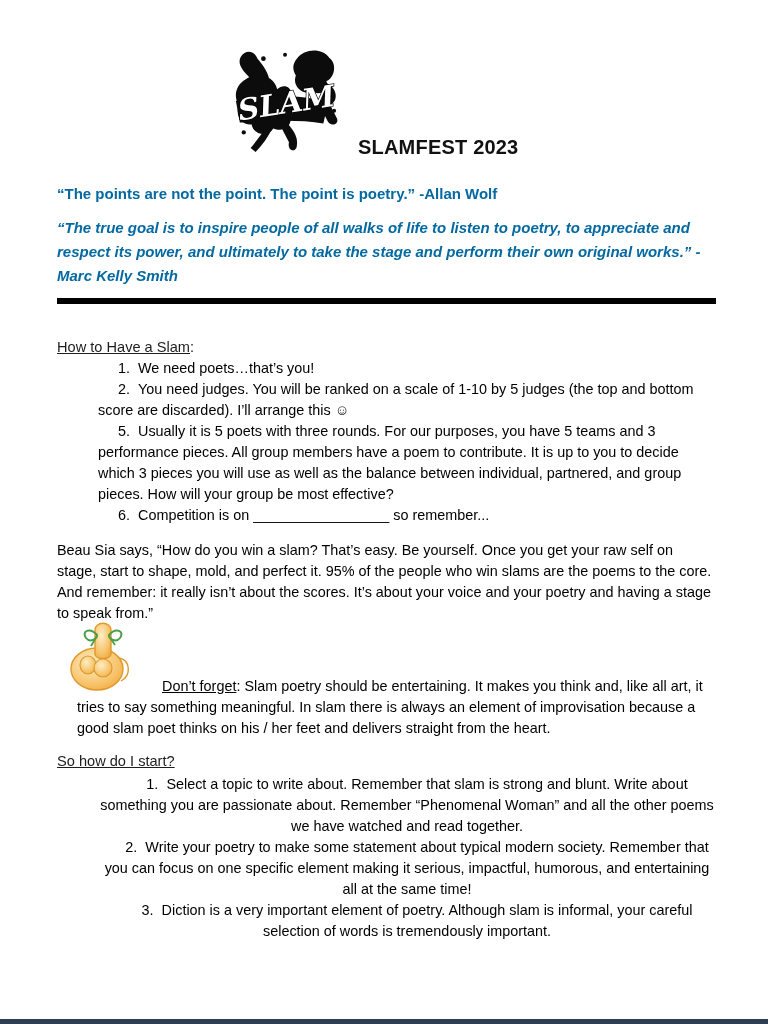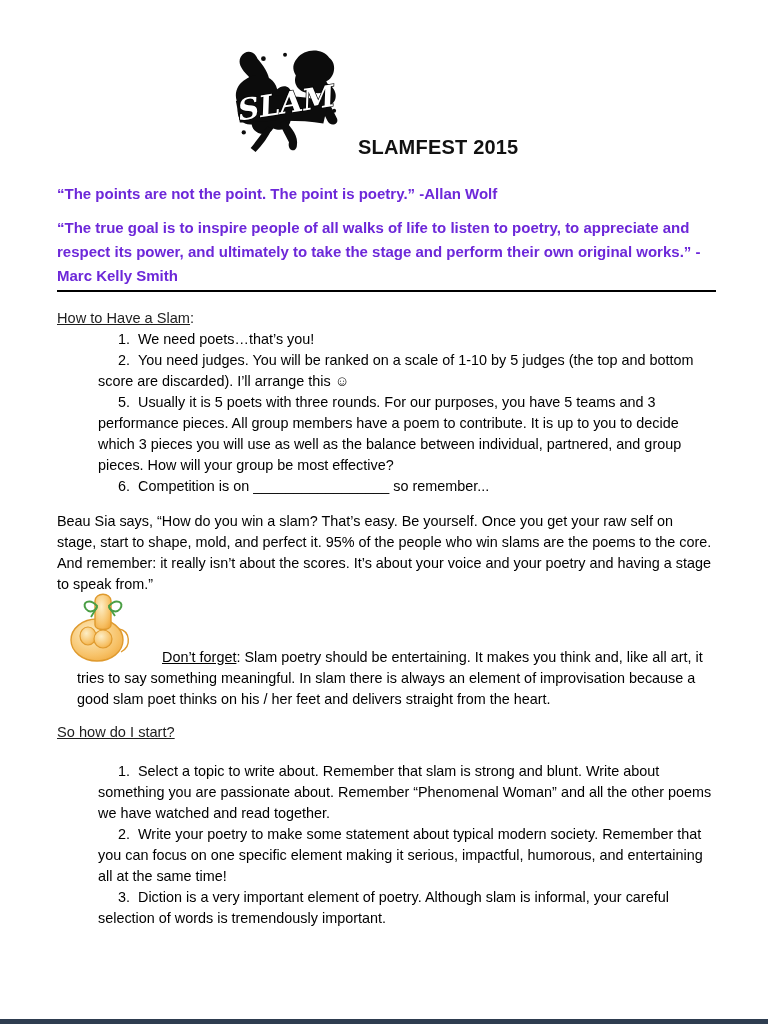--- a/index.html
+++ b/index.html
@@ -13,31 +13,31 @@
   }
   .header{position:relative;height:160px;}
   .logo{position:absolute;left:228px;top:42px;width:118px;height:112px;}
   .doc-title{
     position:absolute;left:358px;top:136px;
     font-size:20px;font-weight:bold;color:#111;
     letter-spacing:0.2px;white-space:nowrap;
   }
   .content{padding:0 52px 0 57px;}
   .quote{
-    font-size:15px;font-weight:bold;color:#6d28d9;
+    font-size:15px;font-weight:bold;color:#0369a1;
     line-height:24px;margin:0;
   }
   .quote.first{margin-top:22px;}
-  .quote.ruled{margin-top:10px;padding-bottom:2px;border-bottom:2px solid #000000;}
+  .quote.ruled{margin-top:10px;padding-bottom:10px;border-bottom:6px solid #000000;font-style:italic;}
   .h{font-size:14.6px;margin:0;line-height:21px;color:#1d1d1d;}
-  .h.h1{margin-top:16px;}
+  .h.h1{margin-top:33px;}
   .h.h2{margin-top:12px;}
   .u{text-decoration:underline;}
   .list{margin:0;}
-  .list2{margin-top:18px;}
+  .list2{margin-top:2px;text-align:center;}
   .item{
     font-size:14.4px;line-height:21px;
     margin-left:41px;text-indent:20px;color:#000000;
   }
   .item .body{text-indent:0;}
   .num{margin-right:8px;}
   .para{
     font-size:14.4px;line-height:21px;margin:0;color:#000000;
   }
   .para.beau{margin-top:14px;}
@@ -63,21 +63,21 @@
         <path d="M8,60 C32,51 82,55 102,61 L97,83 C70,78 30,81 12,82 Z"></path>
         <path d="M58,80 C65,88 72,96 70,106 C69,113 60,111 62,102 C58,94 53,86 53,82 Z"></path>
         <path d="M45,88 C41,96 35,105 28,112 L23,108 C30,99 36,91 40,86 Z"></path>
         <circle cx="36" cy="17" r="2.4"></circle>
         <circle cx="58" cy="13" r="2"></circle>
         <circle cx="108" cy="70" r="2"></circle>
         <circle cx="16" cy="92" r="2.2"></circle>
       </g>
       <text x="12" y="80" transform="rotate(-9 12 80)" font-family="'DejaVu Serif',serif" font-style="italic" font-weight="bold" font-size="30" fill="#ffffff" stroke="#000000" stroke-width="1.4" paint-order="stroke">SLAM</text>
     </svg>
-    <div class="doc-title">SLAMFEST 2015</div>
+    <div class="doc-title">SLAMFEST 2023</div>
   </div>
 
   <div class="content">
 
     <p class="quote first">“The points are not the point. The point is poetry.” -Allan Wolf</p>
 
     <p class="quote ruled">“The true goal is to inspire people of all walks of life to listen to poetry, to appreciate and respect its power, and ultimately to take the stage and perform their own original works.” -Marc Kelly Smith</p>
 
     <div class="h h1"><span class="u">How to Have a Slam</span><span>:</span></div>
 

